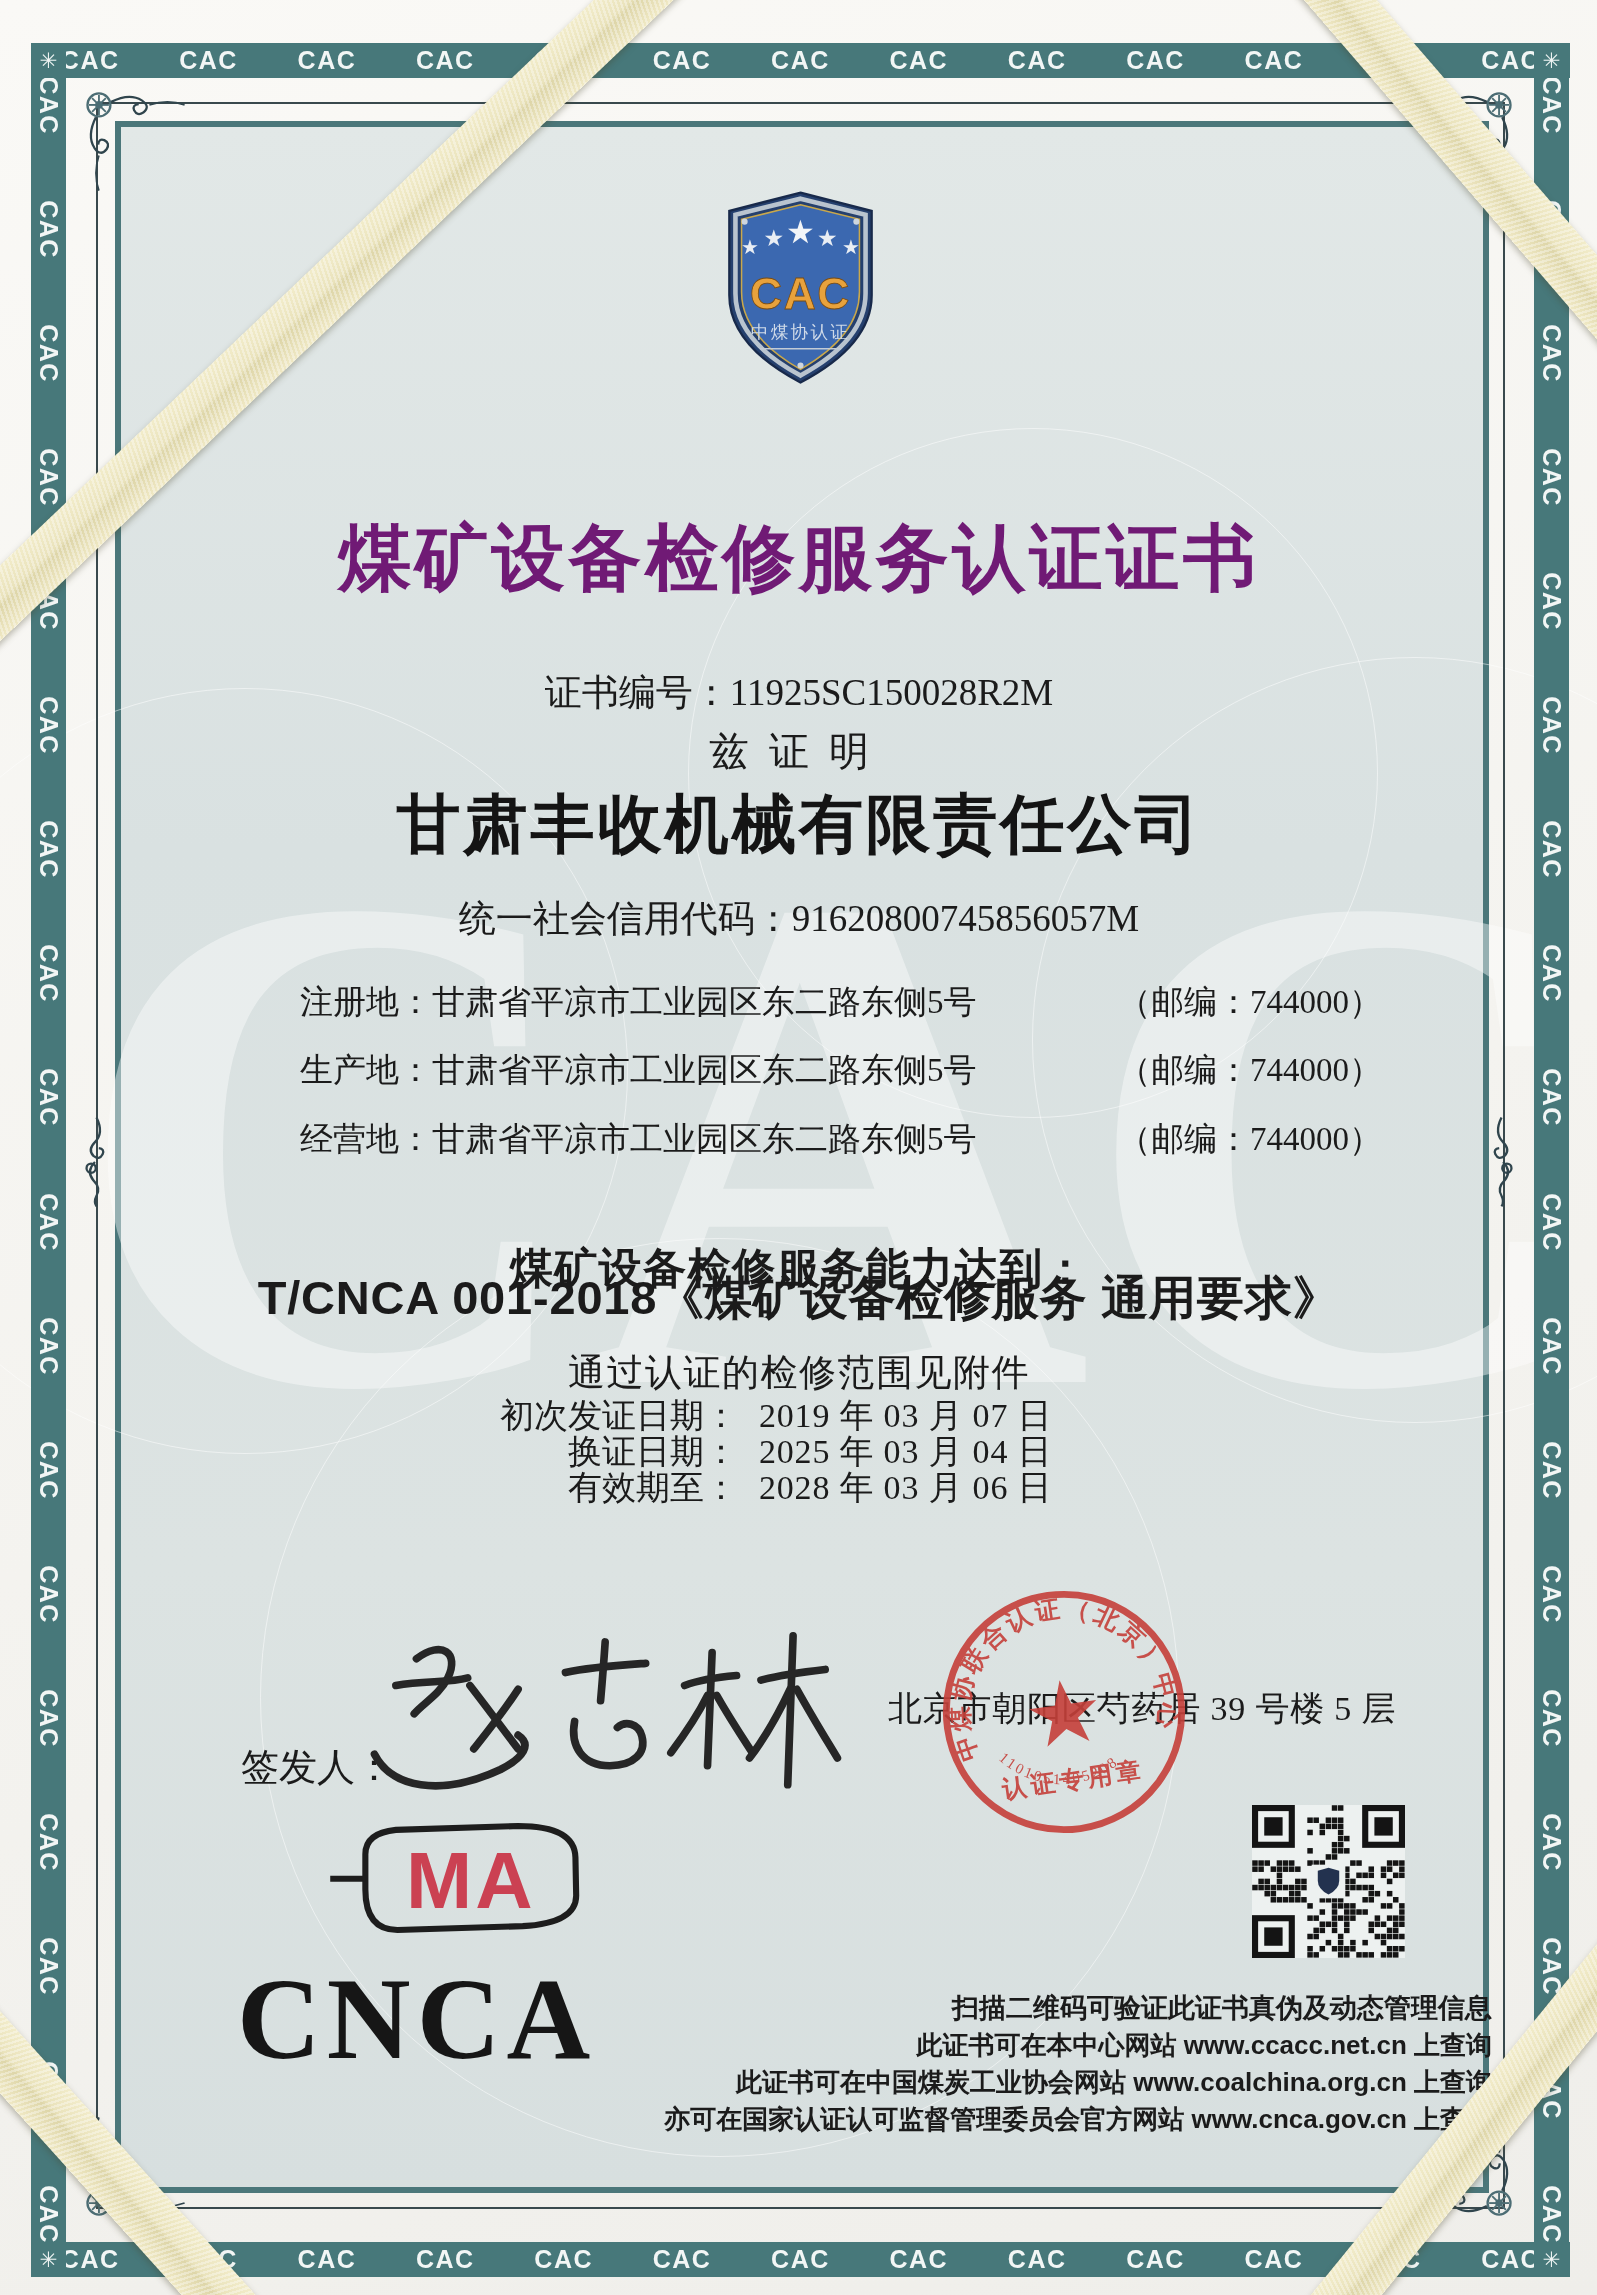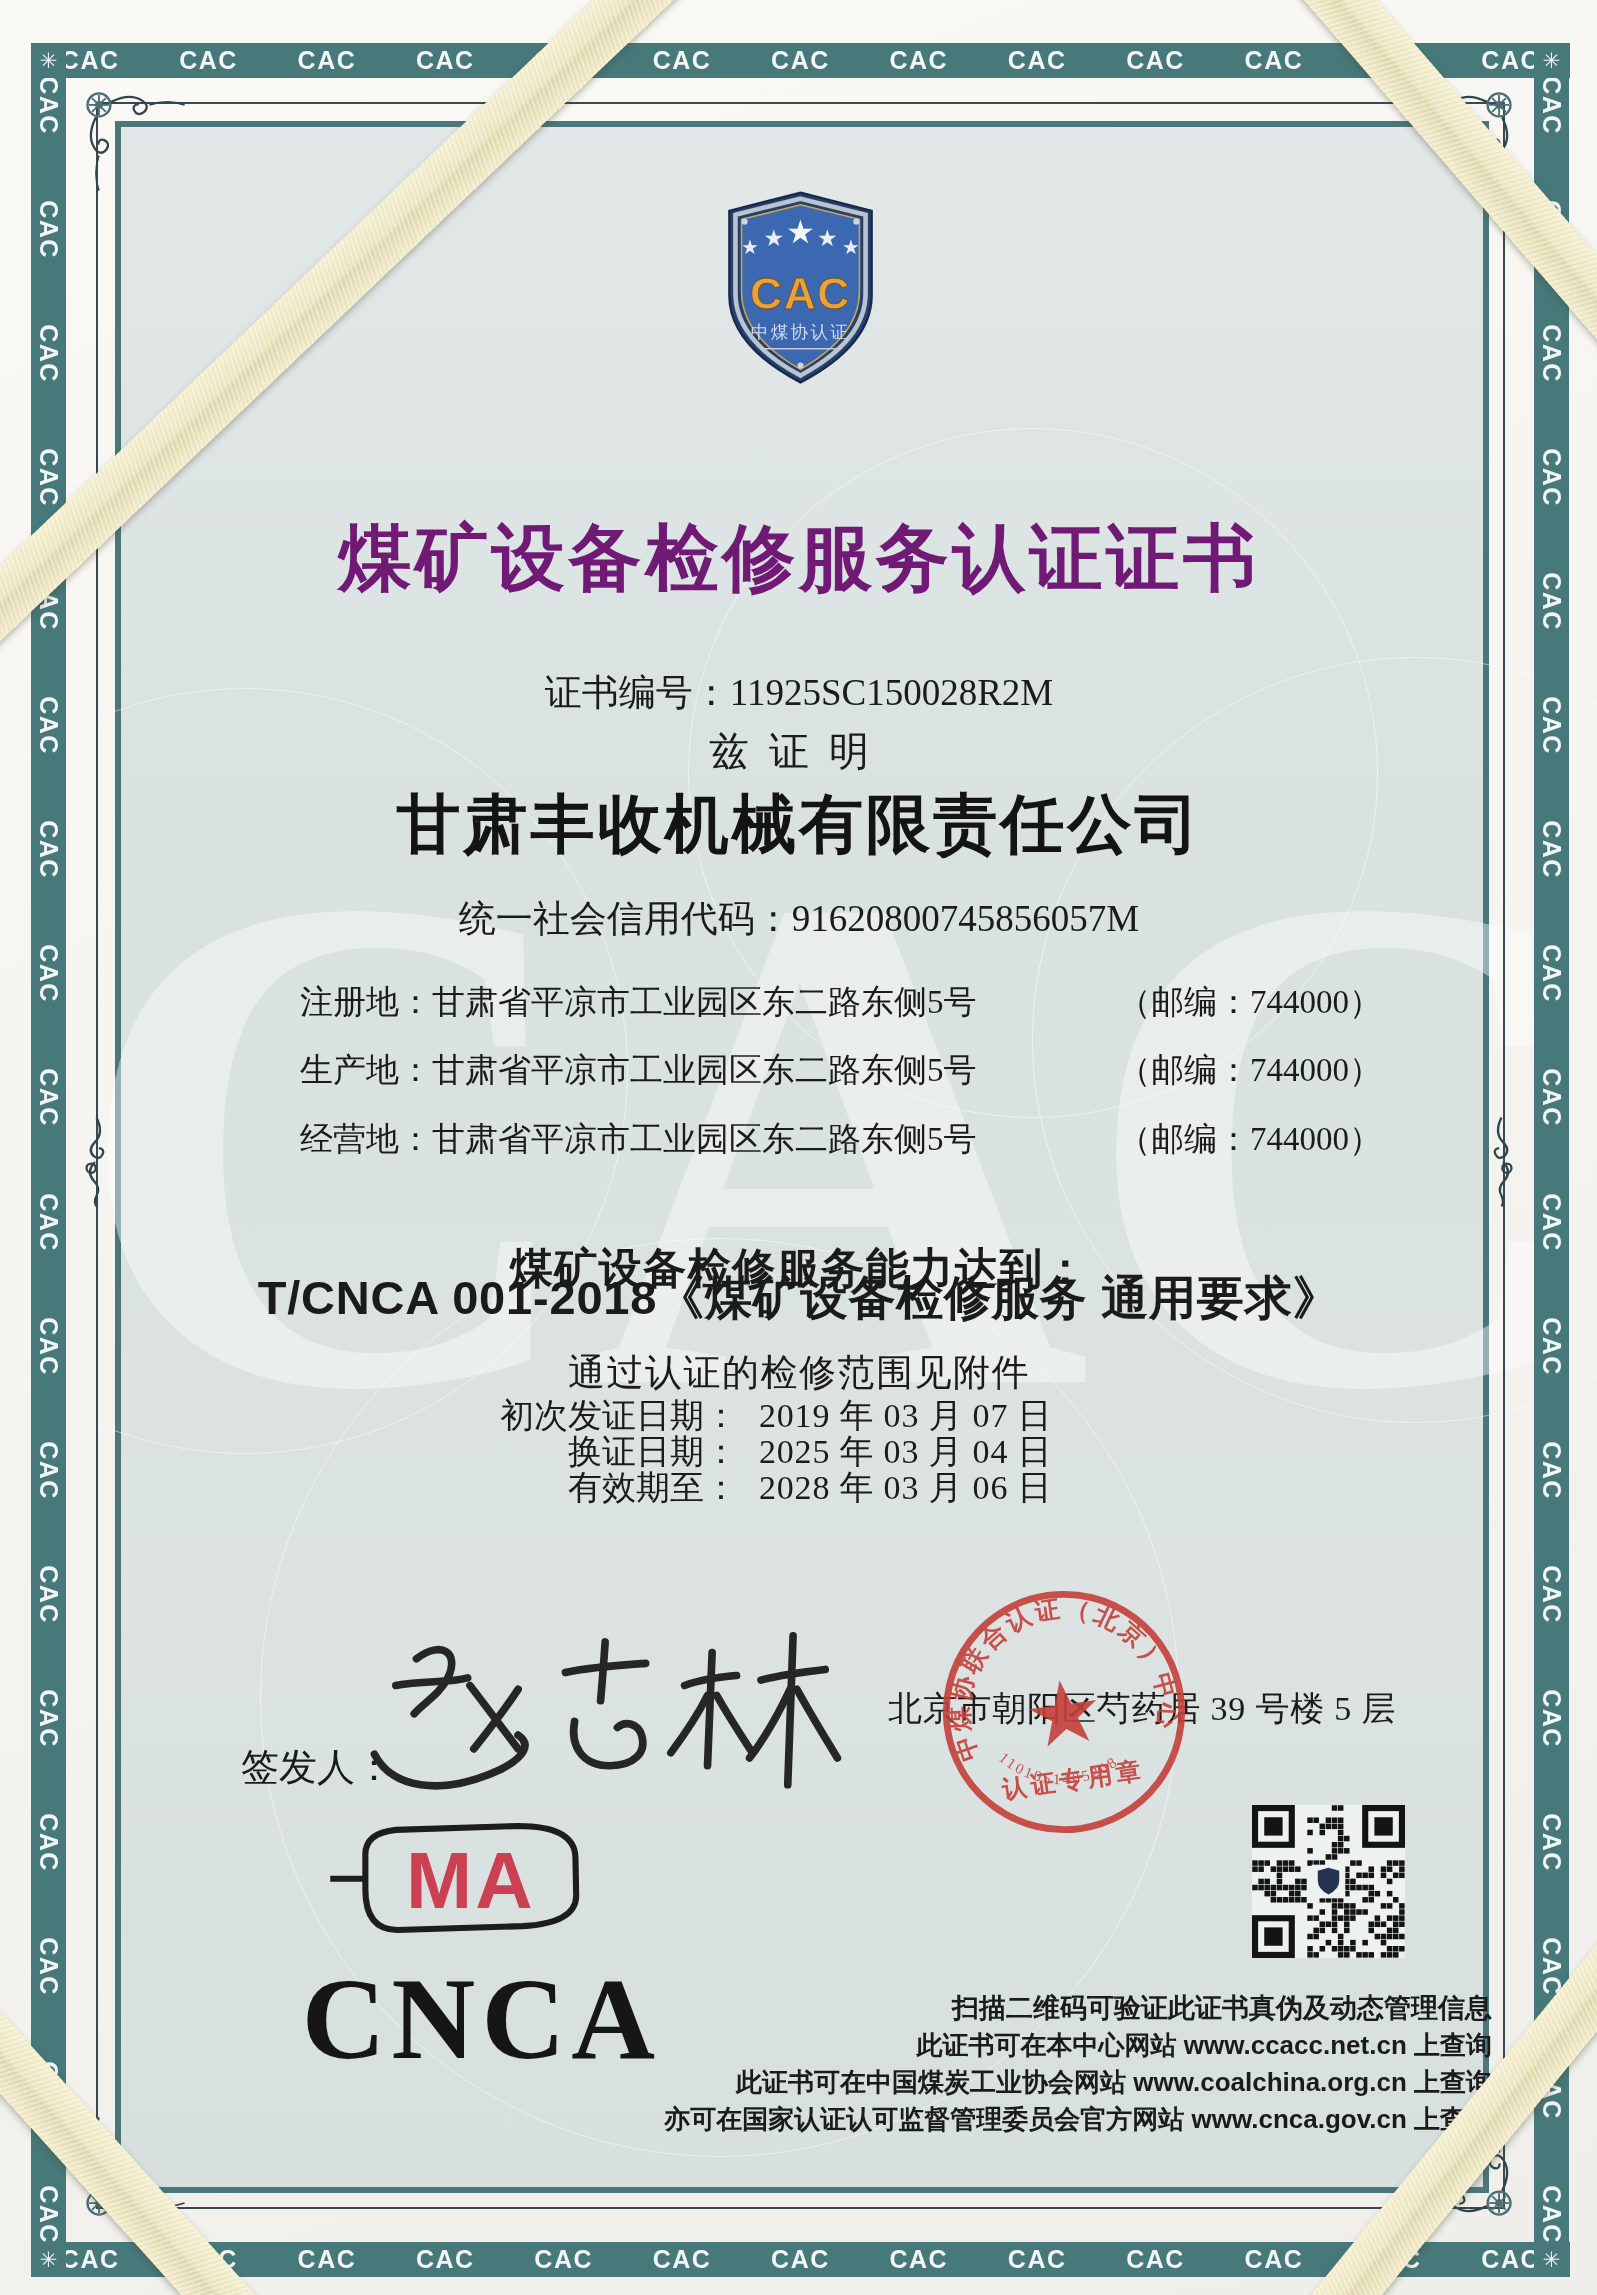--- a/index.html
+++ b/index.html
@@ -48,21 +48,21 @@
   .addr-row{position:absolute;left:300px;width:1146px;font-size:33px;text-align:left;z-index:5;}
   .addr-row .postal{position:absolute;left:818px;top:0;}
   .capability{top:1240px;font-weight:800;font-size:43px;font-family:Liberation Mono, monospace;letter-spacing:1.5px;}
   .standard{top:1267px;font-weight:800;font-size:47px;font-family:"Liberation Sans","DejaVu Sans",sans-serif;letter-spacing:0.8px;}
   .scope{top:1348px;font-size:37px;letter-spacing:1.5px;}
   .dates{position:absolute;left:474px;top:1398px;z-index:5;font-size:34px;line-height:36px;text-align:left;}
   .dates .dlabel{display:inline-block;width:264px;text-align:right;}
   .dates .dvalue{margin-left:21px;letter-spacing:0.8px;}
   .issuer-label{position:absolute;left:241px;top:1742px;font-size:38px;z-index:5;}
   .issuer-address{position:absolute;left:888px;top:1686px;font-size:34px;letter-spacing:0.8px;z-index:5;}
-  .cnca-text{position:absolute;left:237px;top:1953px;width:489px;text-align:center;
+  .cnca-text{position:absolute;left:237px;top:1953px;width:489px;
     font-family:"Liberation Serif","DejaVu Serif",serif;font-weight:700;font-size:116px;letter-spacing:6.1px;color:#161616;z-index:5;}
 
   .footer{position:absolute;right:105px;top:1982px;width:993px;text-align:right;z-index:5;
     font-family:"Liberation Sans","DejaVu Sans",sans-serif;line-height:37px;}
   .footer .f-strong{font-size:27px;font-weight:800;margin-top:8px;}
   .footer .f-line{font-size:26px;font-weight:700;}
 
   
   .shield{position:absolute;left:714px;top:188px;z-index:5;}
   .signature{position:absolute;left:321px;top:1605px;z-index:6;}

